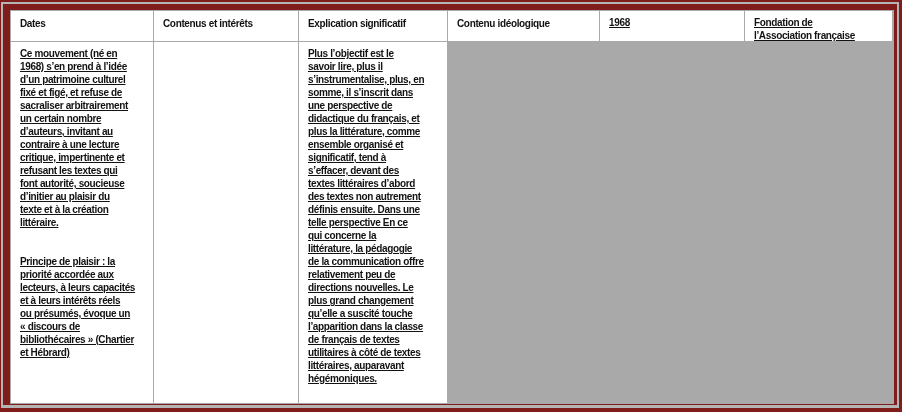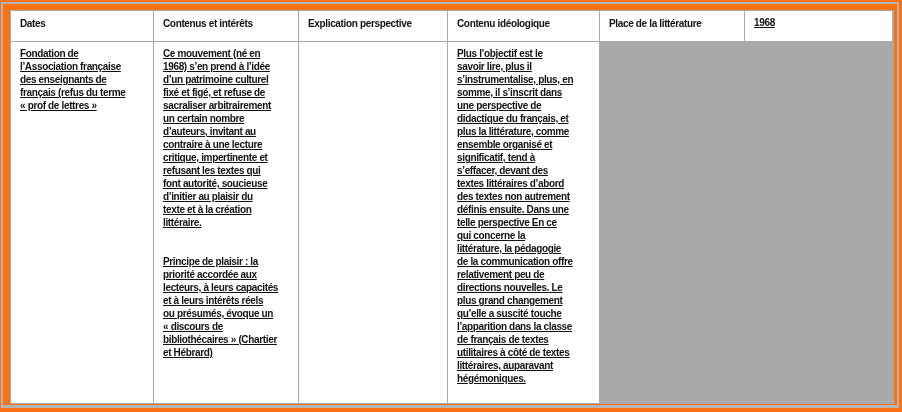--- a/index.html
+++ b/index.html
@@ -5,21 +5,21 @@
   html, body {
     margin: 0;
     padding: 0;
     background: #ffffff;
     font-family: "Liberation Sans", "DejaVu Sans", sans-serif;
   }
   #page {
     position: relative;
     width: 902px;
     height: 412px;
-    background: #f97316;
+    background: #7f1d1d;
     overflow: hidden;
   }
   
   #frame {
     position: absolute;
     left: 1px;
     top: 2px;
     width: 898px;
     height: 406px;
     box-sizing: border-box;
@@ -65,23 +65,22 @@
 </head>
 <body>
 
 <div id="page">
   <div id="frame"></div>
 
   <div id="doc-table">
 
     <div class="cell header">Dates</div>
     <div class="cell header">Contenus et intérêts</div>
-    <div class="cell header">Explication perspective</div>
+    <div class="cell header">Explication significatif</div>
     <div class="cell header">Contenu idéologique</div>
-    <div class="cell header">Place de la littérature</div>
 
     <div class="cell body">1968</div>
     <div class="cell body">Fondation de
 l’Association française
 des enseignants de
 français (refus du terme
 « prof de lettres »</div>
     <div class="cell body">Ce mouvement (né en
 1968) s’en prend à l’idée
 d’un patrimoine culturel

